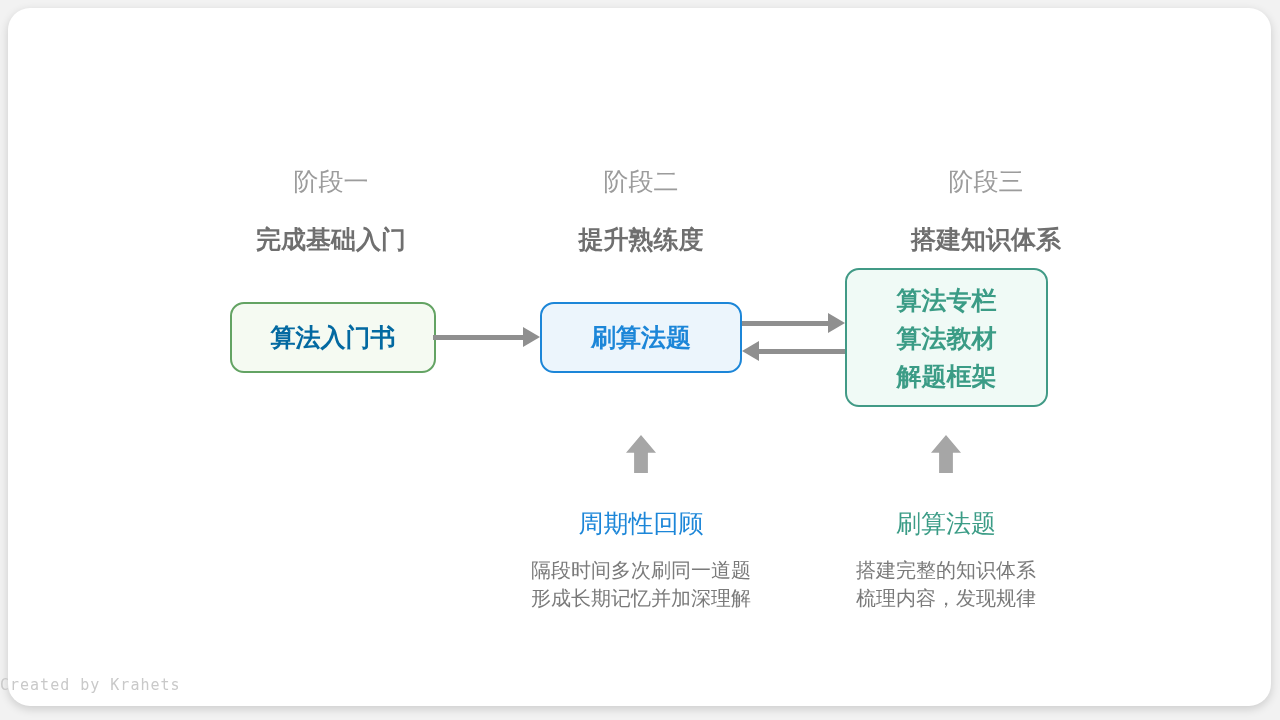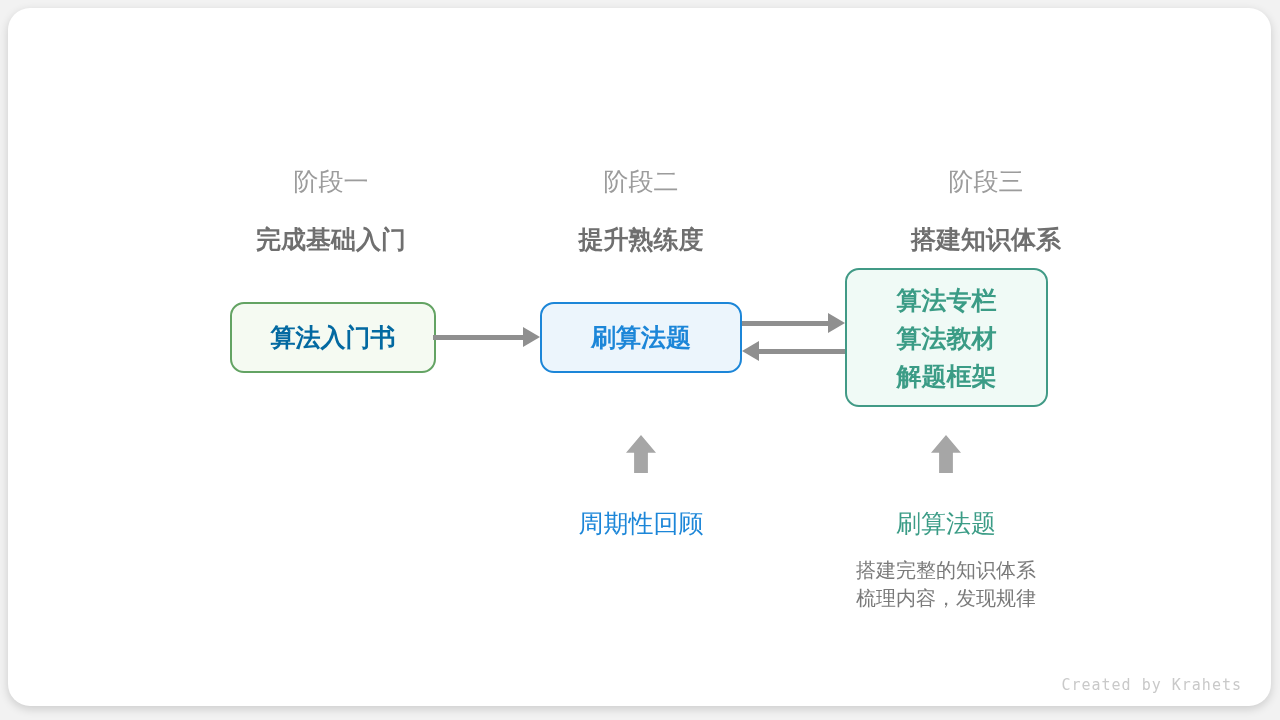--- a/index.html
+++ b/index.html
@@ -52,21 +52,21 @@
   #up-arrow-right{left:931px;top:435px;}
   
   .annotation{position:absolute;top:507px;width:360px;text-align:center;}
   #annotation-review{left:461px;} #annotation-summarize{left:766px;}
   .annotation-title{font-size:25px;font-weight:normal;line-height:32px;}
   #annotation-review .annotation-title{color:#1c86d8;}
   #annotation-summarize .annotation-title{color:#3b9c86;}
   .annotation-desc{margin-top:17px;font-size:20px;color:#7a7a7a;line-height:28px;}
   
   .footer-credit{
-    position:absolute;left:0;top:676px;width:1242px;text-align:right;
+    position:absolute;left:0;top:676px;width:1242px;
     font-family:"DejaVu Sans Mono","Liberation Mono",monospace;
     font-size:15px;color:#c9c9c9;letter-spacing:1px;
   }
 </style>
 </head>
 <body>
 
 <div class="canvas">
   <div class="card"></div>
 
@@ -106,20 +106,24 @@
   <div class="h-arrow" id="arrow-3">
     <div class="head-left"></div>
     <div class="shaft"></div>
   </div>
 
   <div class="block-arrow" id="up-arrow-mid"></div>
   <div class="block-arrow" id="up-arrow-right"></div>
 
   <div class="annotation" id="annotation-review">
     <div class="annotation-title">周期性回顾</div>
+    <div class="annotation-desc">
+      <div>隔段时间多次刷同一道题</div>
+      <div>形成长期记忆并加深理解</div>
+    </div>
   </div>
   <div class="annotation" id="annotation-summarize">
     <div class="annotation-title">刷算法题</div>
     <div class="annotation-desc">
       <div>搭建完整的知识体系</div>
       <div>梳理内容，发现规律</div>
     </div>
   </div>
 
   <div class="footer-credit">Created by Krahets</div>

